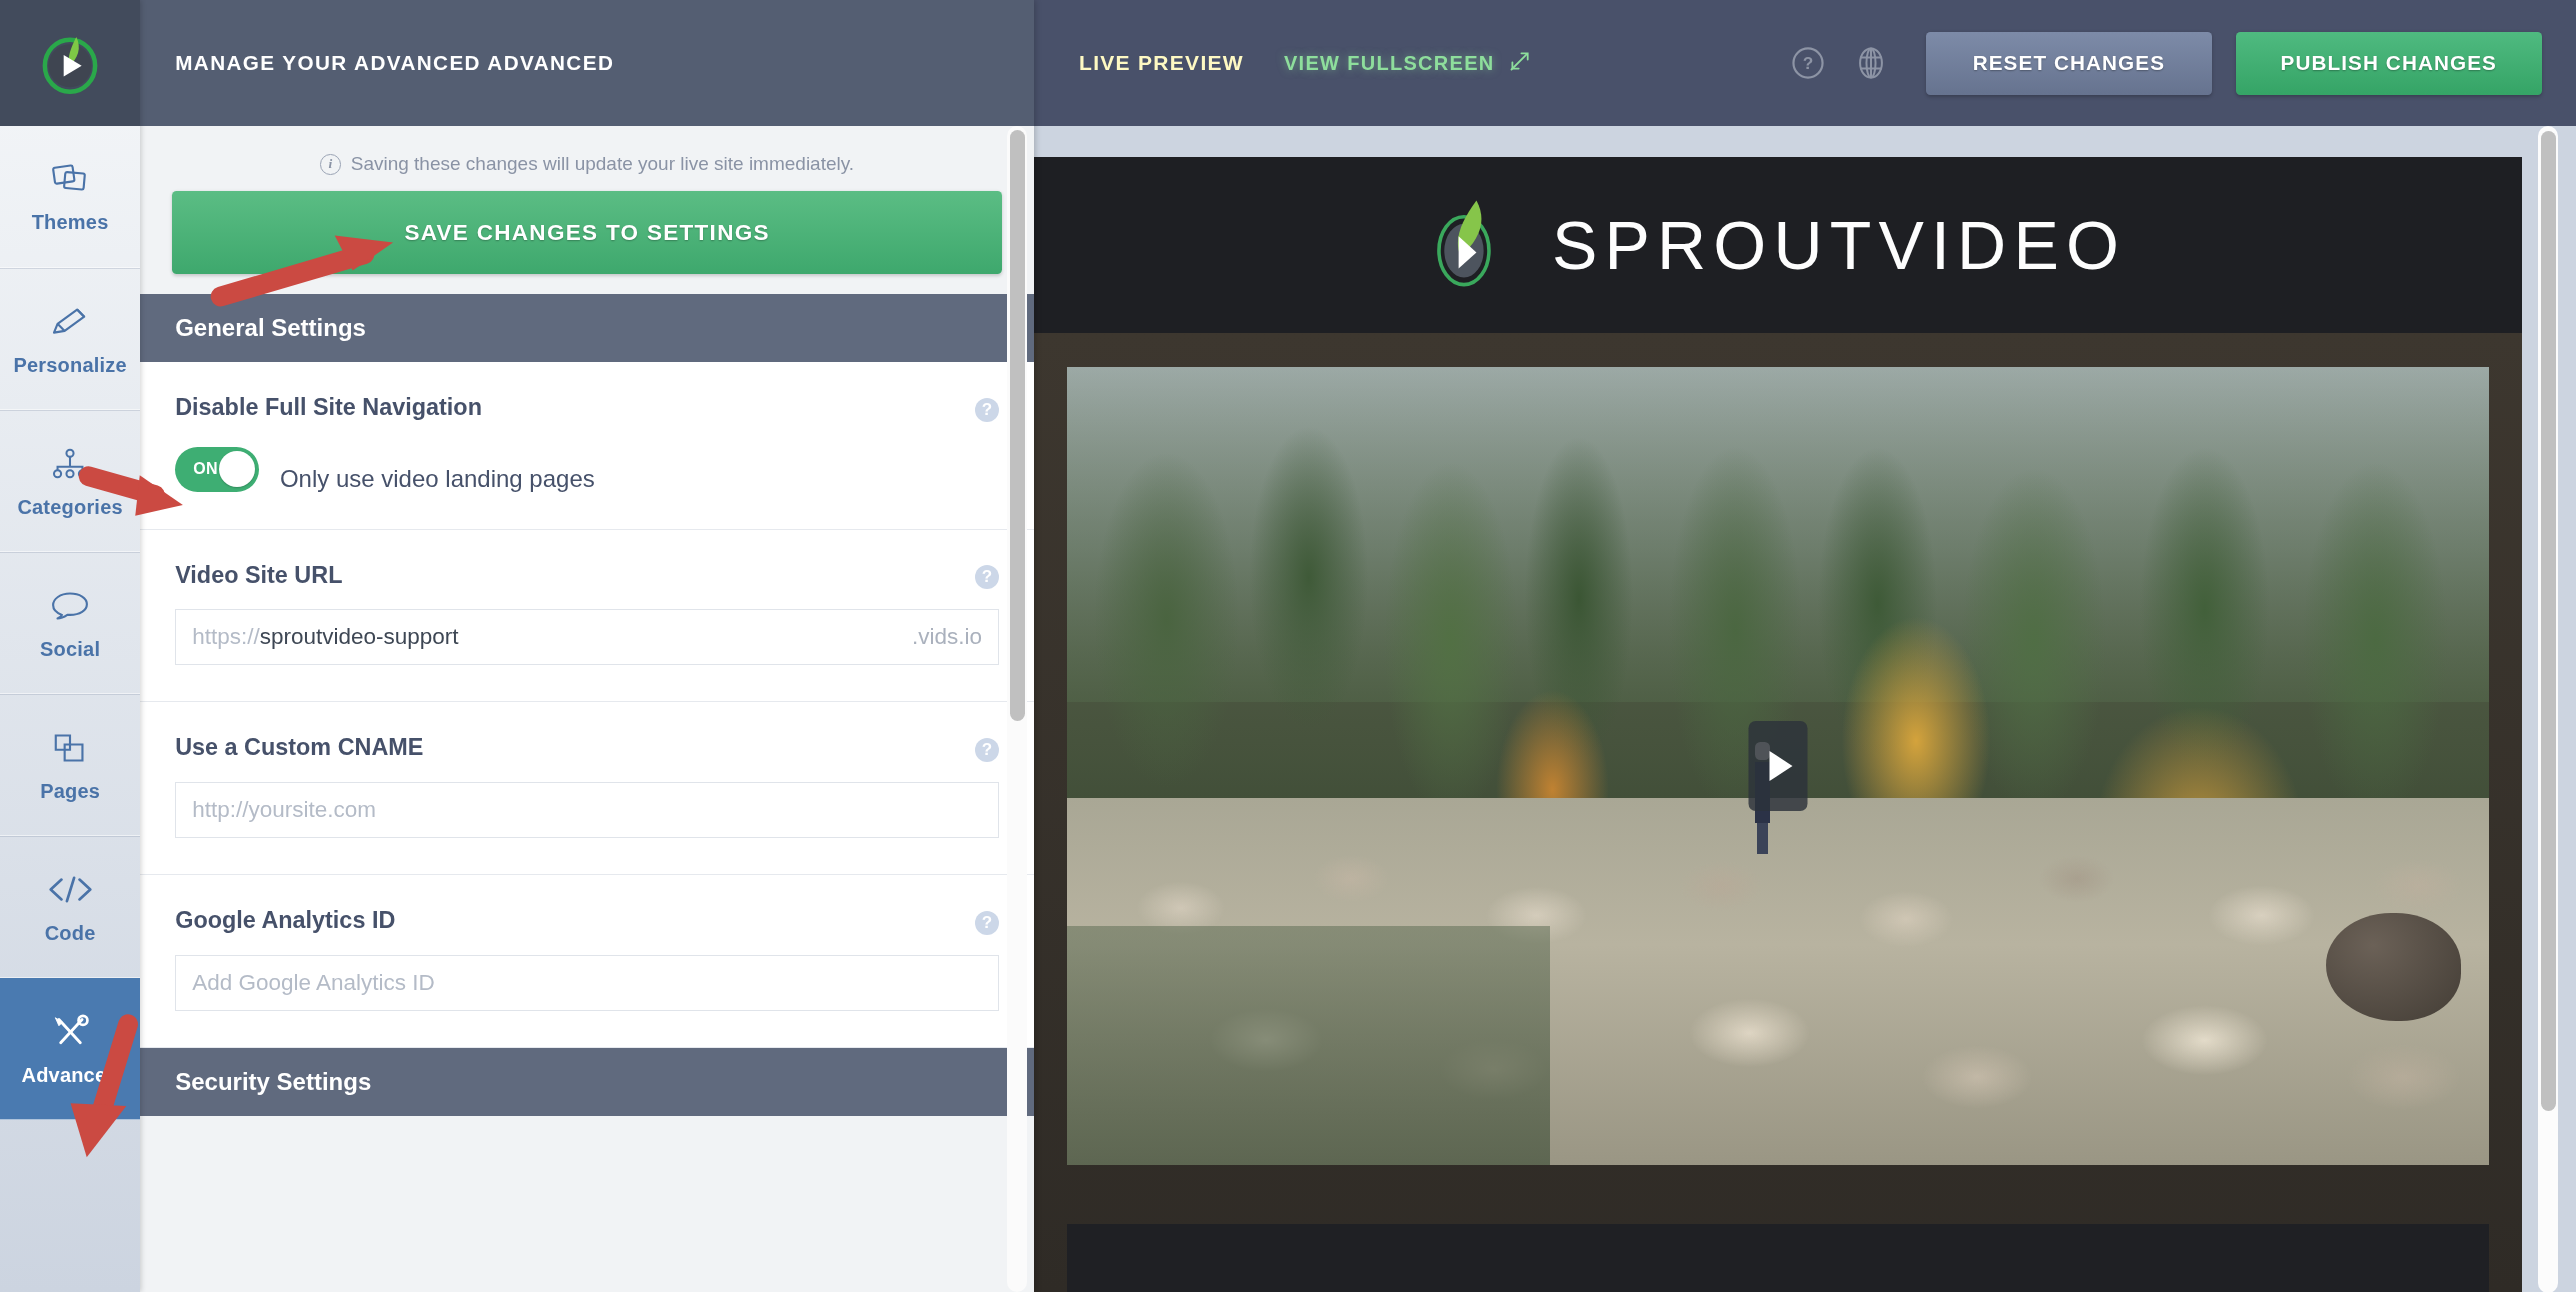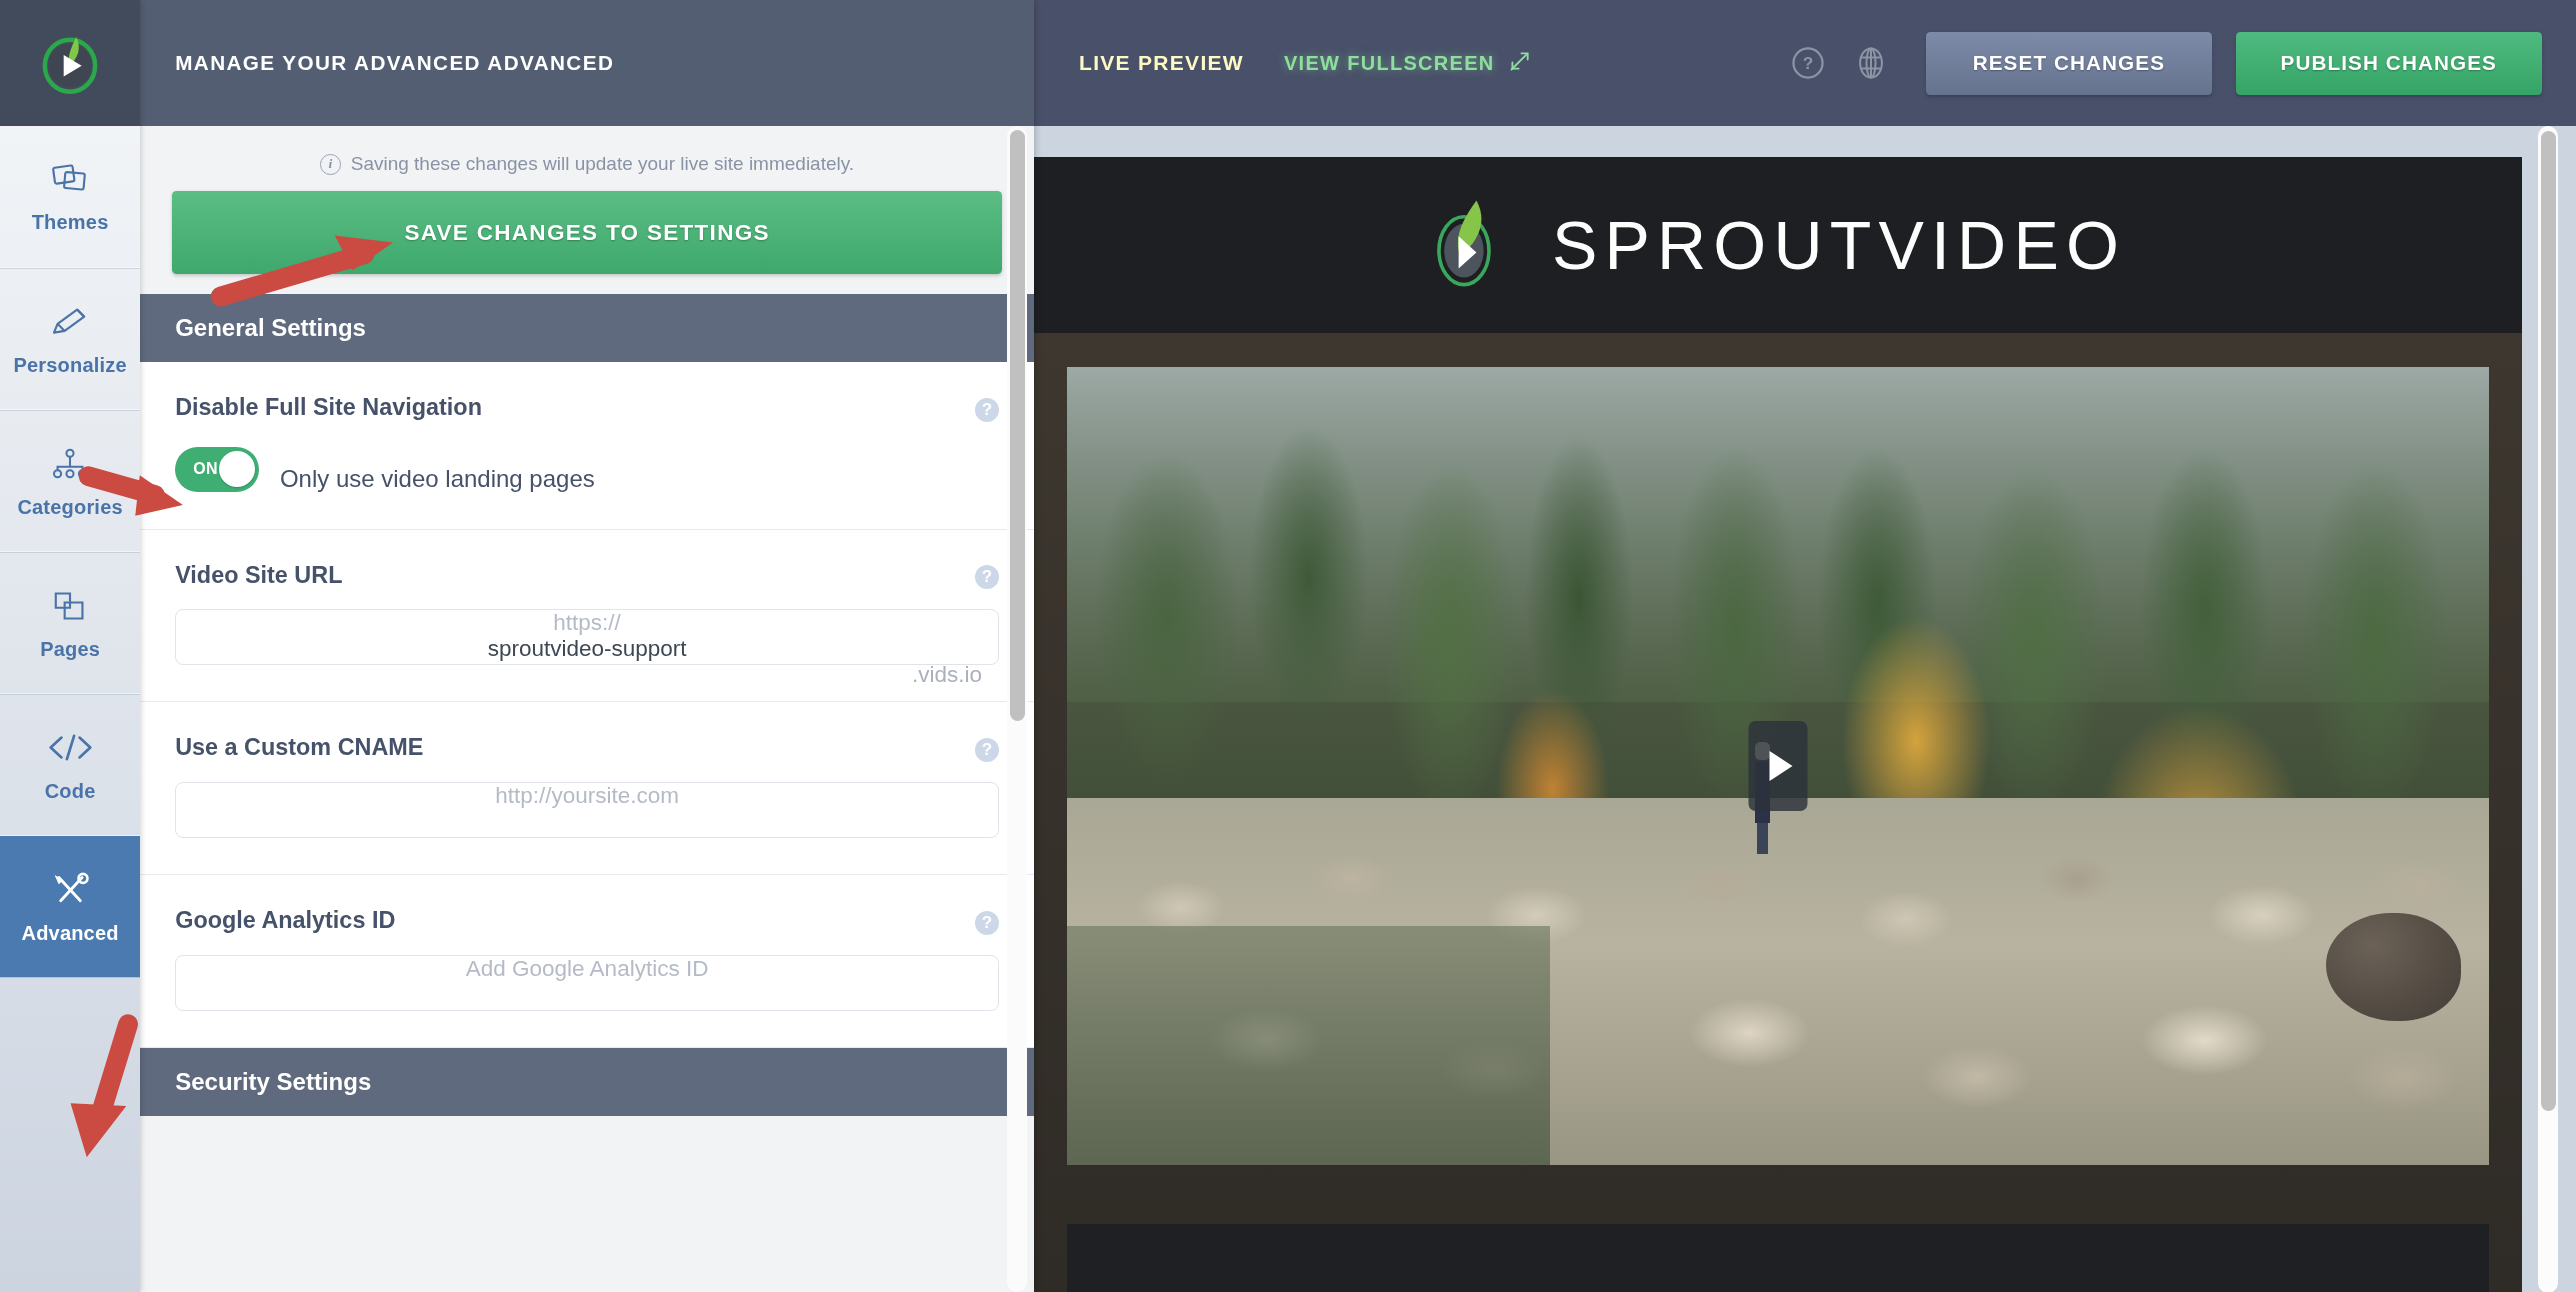--- a/index.html
+++ b/index.html
@@ -120,23 +120,23 @@
     margin-left: 18px; letter-spacing: 0.4px;
   }
   .toggle .t-knob {
     position: absolute; right: 4.5px; top: 4.5px;
     width: 36px; height: 36px; border-radius: 50%;
     background: #ffffff; box-shadow: 0 0.9px 1.8px rgba(0,0,0,.22);
   }
   .toggle-label { font-size: 24px; color: #46516a; margin-top: 19px; }
   .input-wrap {
     margin-top: 20px; height: 56px;
-    border: 0.9px solid #e0e4ea; border-radius: 8px;
+    border: 0.9px solid #e0e4ea; border-radius: 0;
     background: #fff; display: flex; align-items: center;
-    padding: 0 16px; cursor: text; flex-direction: column;
+    padding: 0 16px; cursor: text;
   }
   .in-prefix { font-size: 22.5px; color: #b4bbc7; }
   .in-value  { font-size: 22.5px; color: #3e4754; }
   .in-suffix { font-size: 22.5px; color: #aab1bd; margin-left: auto; }
   .in-ph     { font-size: 22.5px; color: #b4bbc7; }
 
   
   .panel-scroll {
     position: absolute; right: 7.2px; top: 0; width: 20px; height: 100%;
     background: #fbfbfb; border-radius: 10px;
@@ -362,20 +362,28 @@
                 <circle cx="7" cy="29" r="4"></circle>
                 <circle cx="21" cy="29" r="4"></circle>
                 <circle cx="35" cy="29" r="4"></circle>
                 <path d="M21 10v7M7 25v-4h28v4M21 21v-4"></path>
               </g>
             </svg>
         </span>
         <span class="r-label">Categories</span>
       </div>
 
+      <div class="rail-item">
+        <span class="rail-icon">
+          <svg width="40" height="32" viewBox="0 0 44 36">
+              <path d="M22 4C11 4 3 10 3 17c0 5 4 9 10 11 -1 2 -3 3 -5 4 4 0 8-2 11-4 1 0 2 0 3 0 11 0 19-5 19-12S33 4 22 4Z" fill="none" stroke="#4a73a8" stroke-width="2.4" stroke-linejoin="round"></path>
+            </svg>
+        </span>
+        <span class="r-label">Social</span>
+      </div>
 
       <div class="rail-item">
         <span class="rail-icon">
           <svg width="36" height="32" viewBox="0 0 40 36">
               <path d="M4 4h16v16H4Z" fill="none" stroke="#4a73a8" stroke-width="2.4"></path>
               <path d="M14 14h20v18H14Z" fill="none" stroke="#4a73a8" stroke-width="2.4"></path>
             </svg>
         </span>
         <span class="r-label">Pages</span>
       </div>

